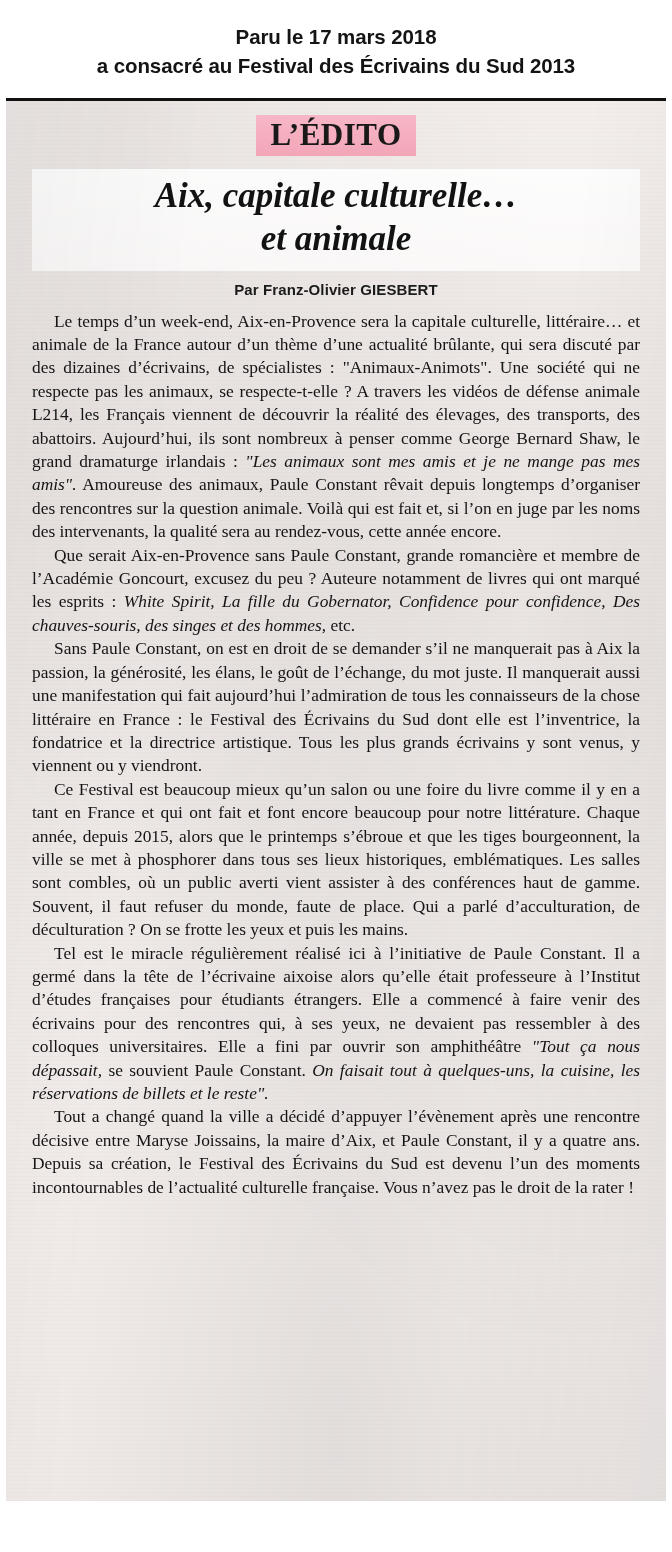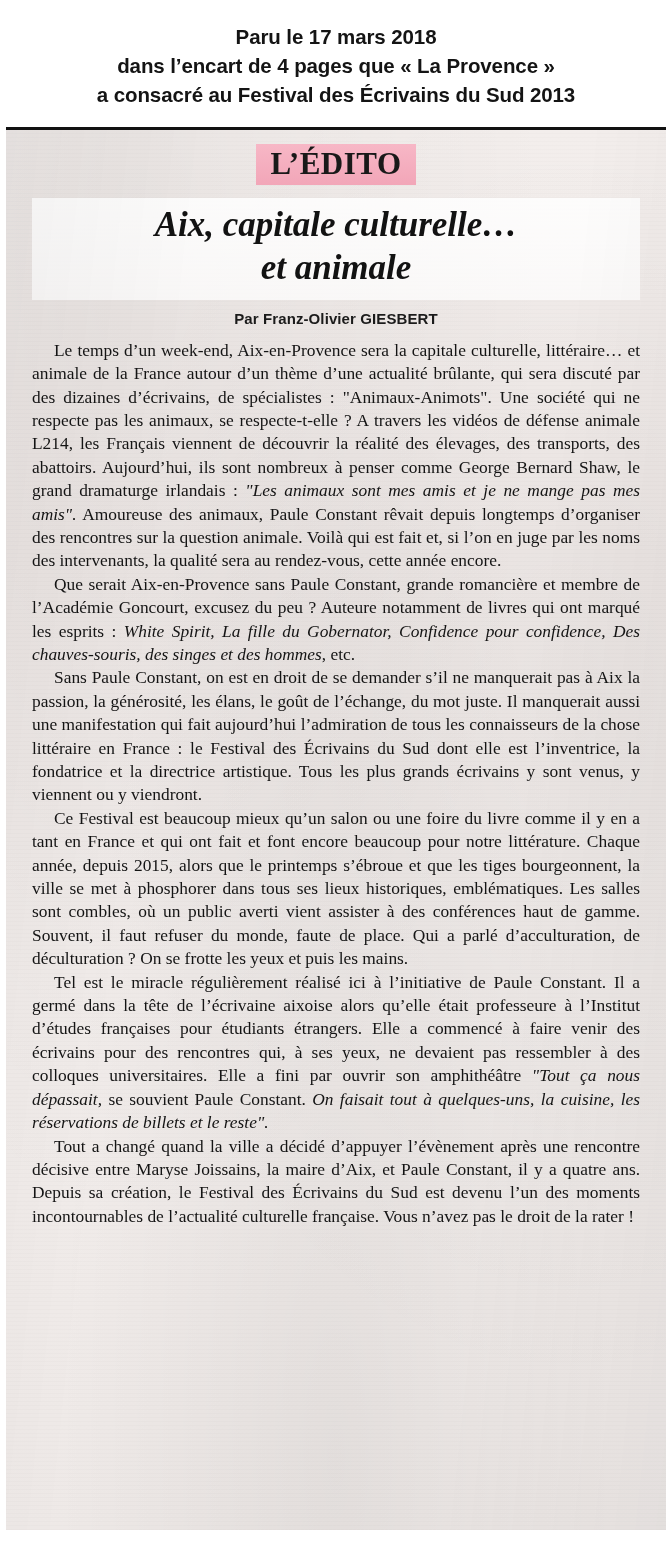--- a/index.html
+++ b/index.html
@@ -139,21 +139,20 @@
     mix-blend-mode: multiply;
   }
 </style>
 </head>
 <body>
 
 <div class="page">
 
   <div class="header">
     <div class="line">Paru le 17 mars 2018</div>
-    <div class="line">dans l’encart de 4 pages que « La Provence »</div>
     <div class="line">a consacré au Festival des Écrivains du Sud 2013</div>
   </div>
 
   <div class="rule"></div>
 
   <div class="clipping">
     <div class="clipping-inner">
 
       <div class="kicker-wrap">
         <span class="kicker">L’ÉDITO</span>

